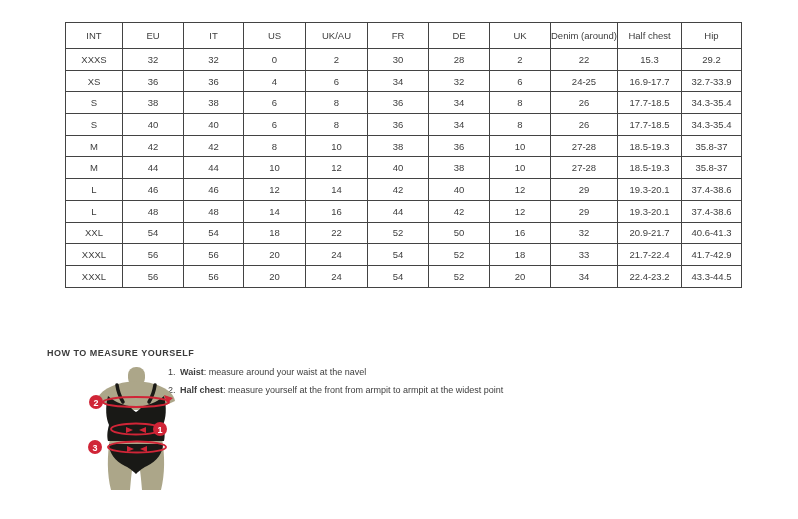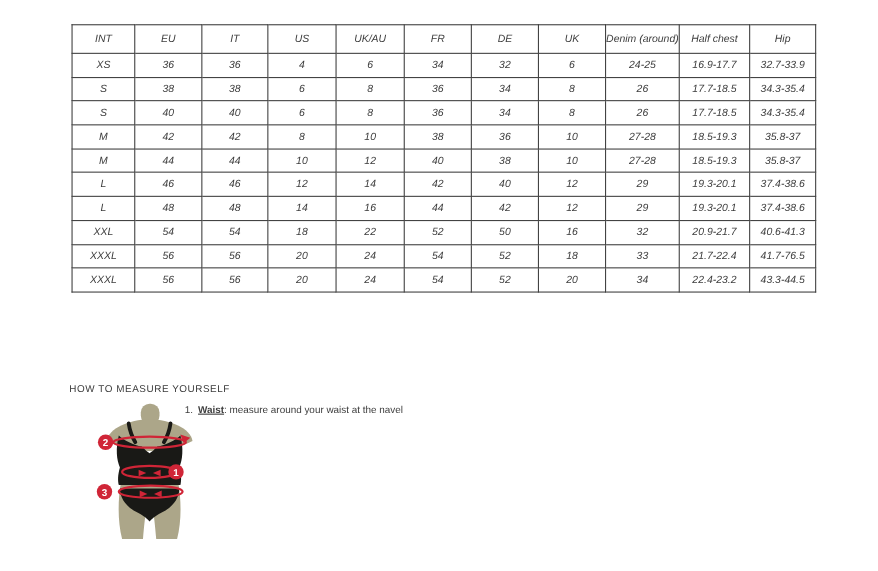--- a/index.html
+++ b/index.html
@@ -10,43 +10,43 @@
     --border:#434343;
   }
   html,body{margin:0;padding:0;}
   body{
     width:798px;height:519px;position:relative;background:#ffffff;
     font-family:"Liberation Sans",sans-serif;color:var(--ink);overflow:hidden;
   }
   
   .size-table{
     position:absolute;left:65px;top:22px;
-    border-collapse:collapse;table-layout:fixed;font-style:italic;
+    border-collapse:collapse;table-layout:fixed;
   }
   .size-table th,.size-table td{
     border:1px solid var(--border);
     font-size:9.5px;font-weight:400;color:var(--ink);
     text-align:center;vertical-align:middle;padding:0;
     white-space:nowrap;overflow:hidden;
   }
   .size-table th{height:25px;}
   .size-table td{height:20.7px;}
   
   .measure-heading{
-    position:absolute;left:63px;top:348px;
-    font-size:9px;font-weight:400;letter-spacing:.5px;color:#3b3b3b;
+    position:absolute;left:47px;top:348px;
+    font-size:9px;font-weight:700;letter-spacing:.5px;color:#3b3b3b;
   }
   .measure-steps{
     position:absolute;left:168px;top:367px;
     margin:0;padding:0;list-style:none;
     font-size:9px;color:var(--ink);
   }
   .measure-steps li{margin-bottom:7px;line-height:11px;}
   .measure-steps .step-num{margin-right:2px;}
-  .measure-steps b{font-weight:700;text-decoration:underline;}
+  .measure-steps b{font-weight:700;}
   
   .figure{position:absolute;left:84px;top:366px;width:110px;height:135px;}
   .skin{fill:var(--skin);}
   .garment{fill:var(--garment);}
   .garment-stroke{fill:none;stroke:var(--garment);stroke-width:3.5;stroke-linecap:round;}
   .measure-line{fill:none;stroke:var(--accent);stroke-width:2;}
   .accent-fill{fill:var(--accent);}
   .badge-circle{fill:var(--accent);}
   .badge-num{
     fill:#ffffff;font-size:9px;font-weight:700;text-anchor:middle;
@@ -80,20 +80,33 @@
         <th>FR</th>
         <th>DE</th>
         <th>UK</th>
         <th>Denim (around)</th>
         <th>Half chest</th>
         <th>Hip</th>
       </tr>
     </thead>
   <tbody>
       <tr>
+        <td>XXXS</td>
+        <td>32</td>
+        <td>32</td>
+        <td>0</td>
+        <td>2</td>
+        <td>30</td>
+        <td>28</td>
+        <td>2</td>
+        <td>22</td>
+        <td>15.3</td>
+        <td>29.2</td>
+      </tr>
+      <tr>
         <td>XS</td>
         <td>36</td>
         <td>36</td>
         <td>4</td>
         <td>6</td>
         <td>34</td>
         <td>32</td>
         <td>6</td>
         <td>24-25</td>
         <td>16.9-17.7</td>
@@ -194,21 +207,21 @@
         <td>XXXL</td>
         <td>56</td>
         <td>56</td>
         <td>20</td>
         <td>24</td>
         <td>54</td>
         <td>52</td>
         <td>18</td>
         <td>33</td>
         <td>21.7-22.4</td>
-        <td>41.7-76.5</td>
+        <td>41.7-42.9</td>
       </tr>
       <tr>
         <td>XXXL</td>
         <td>56</td>
         <td>56</td>
         <td>20</td>
         <td>24</td>
         <td>54</td>
         <td>52</td>
         <td>20</td>
@@ -216,20 +229,21 @@
         <td>22.4-23.2</td>
         <td>43.3-44.5</td>
       </tr>
     </tbody>
 </table>
 
 <div class="measure-heading">HOW TO MEASURE YOURSELF</div>
 
 <ol class="measure-steps">
     <li><span class="step-num">1.</span> <b>Waist</b><span>: measure around your waist at the navel</span></li>
+    <li><span class="step-num">2.</span> <b>Half chest</b><span>: measure yourself at the front from armpit to armpit at the widest point</span></li>
   </ol>
 
 <svg class="figure" viewBox="0 0 110 135" aria-hidden="true">
 
   <rect class="skin" x="44" y="1" width="17" height="19" rx="8"></rect>
   <path class="skin" d="M13,35 C15,23 33,16 52,15 C71,16 89,23 91,35 C80,41 65,44 52,44 C39,44 24,41 13,35 Z"></path>
   <path class="skin" d="M26,72 C23,90 23,108 27,124 L46,124 C47,112 48,103 49,97 L52,93 L55,97 C56,103 57,112 58,124 L77,124 C81,108 81,90 78,72 Z"></path>
 
   <path class="garment-stroke" d="M33,19 C34,26 36,31 39,36"></path>
   <path class="garment-stroke" d="M71,19 C70,26 68,31 65,36"></path>

